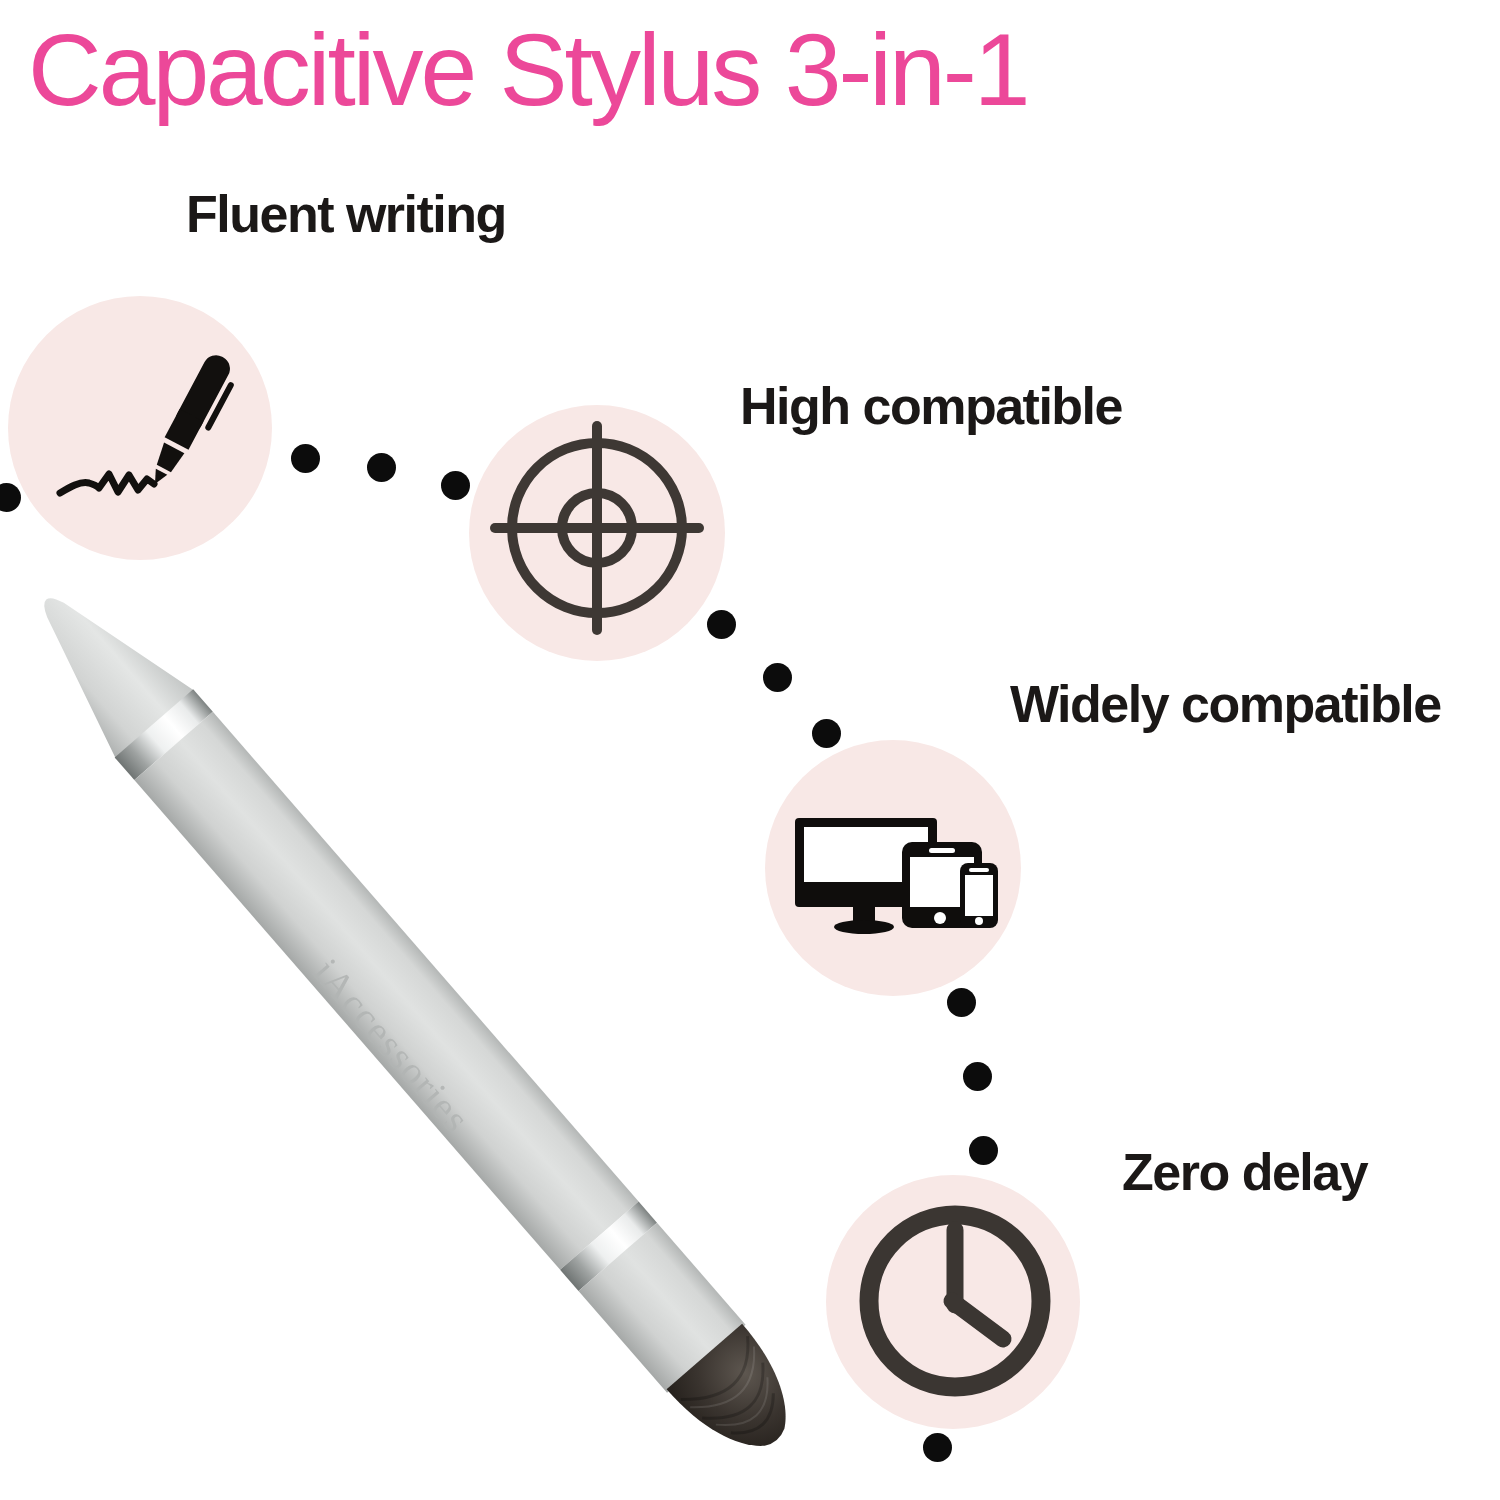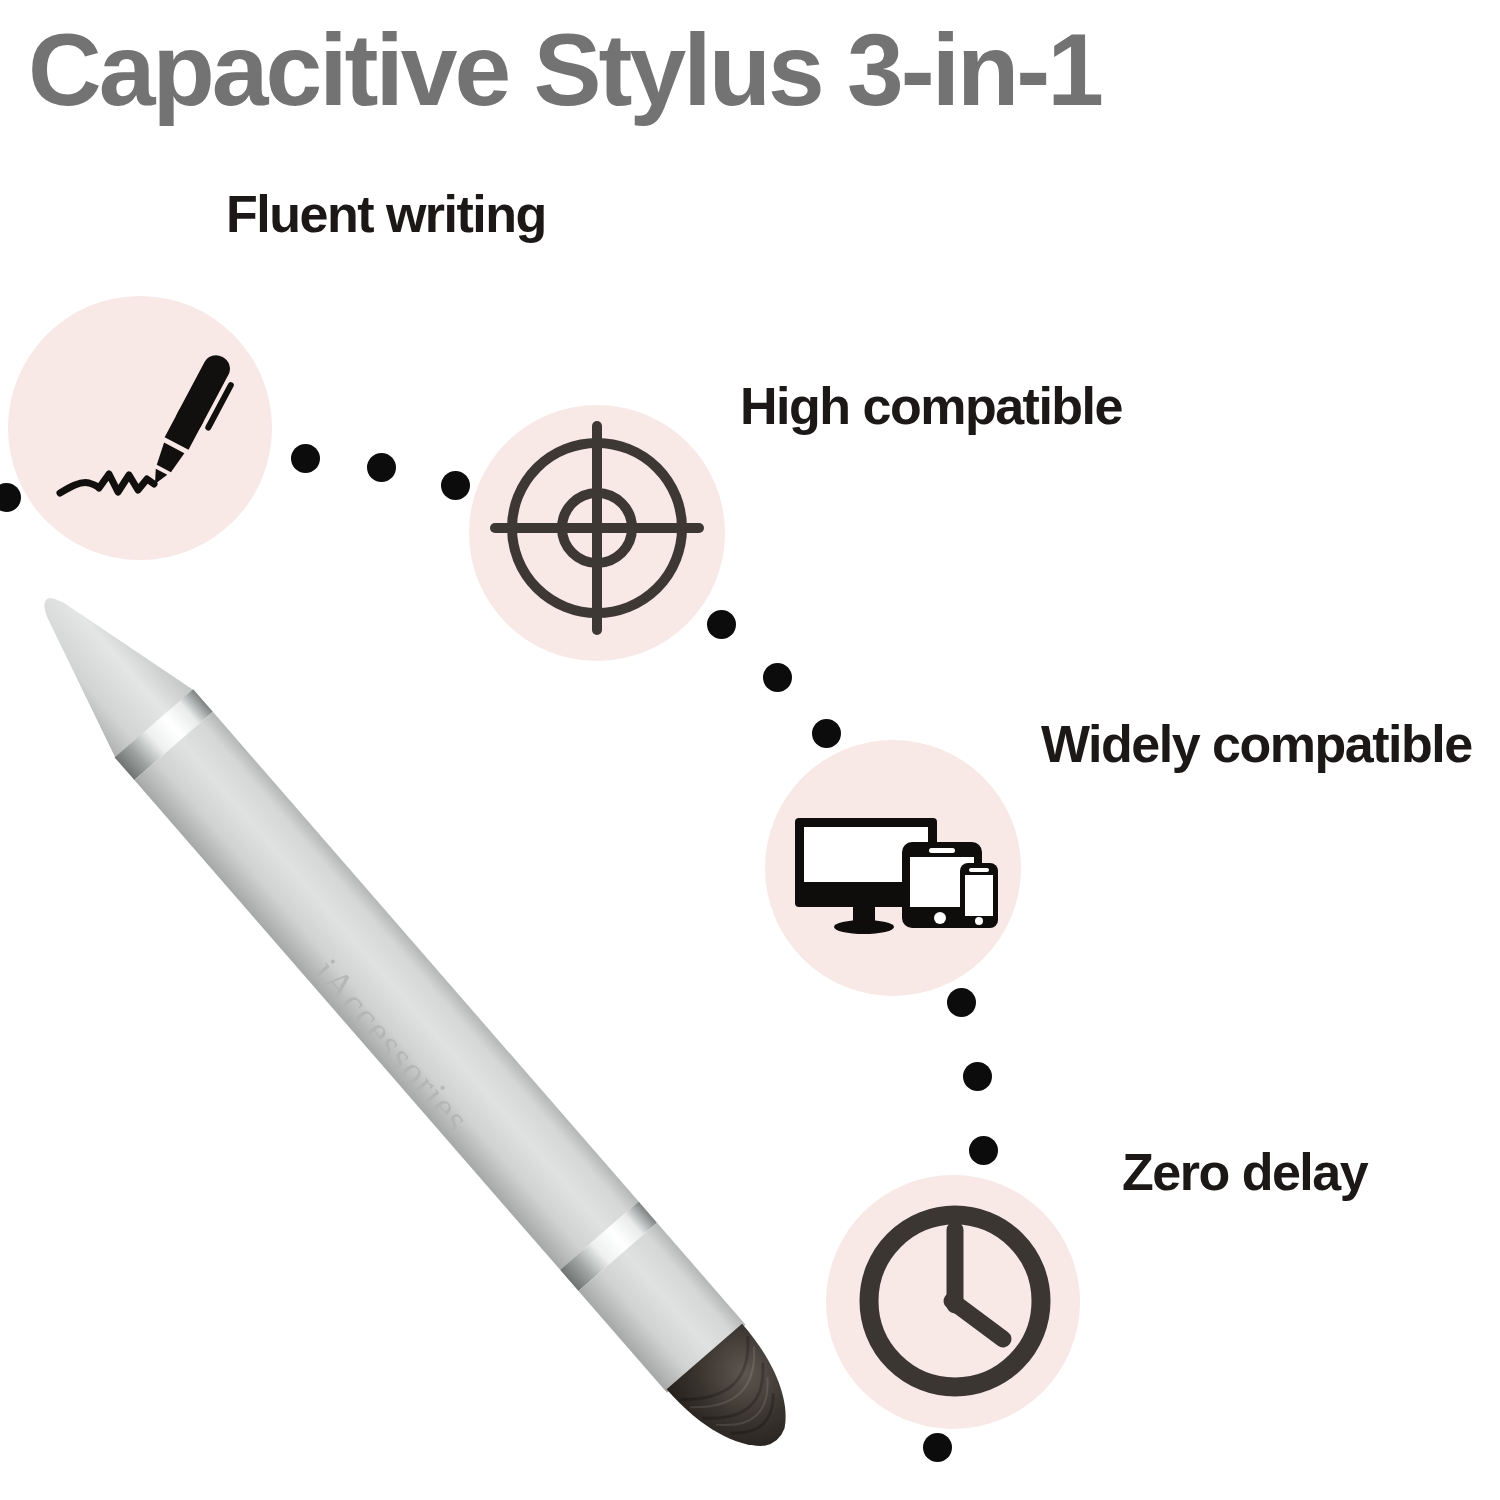--- a/index.html
+++ b/index.html
@@ -2,30 +2,30 @@
 <html><head>
 <meta charset="utf-8">
 <style>
   html,body{margin:0;padding:0;background:#ffffff;}
   #canvas{
     position:relative;width:1500px;height:1500px;background:#ffffff;
     overflow:hidden;font-family:"Liberation Sans",sans-serif;
   }
   .title{
     position:absolute;left:28px;top:14px;
-    font-size:102px;font-weight:bold;letter-spacing:-3px;
-    color:#737373;white-space:nowrap;line-height:1.1;
+    font-size:102px;font-weight:normal;letter-spacing:-3px;
+    color:#ec4899;white-space:nowrap;line-height:1.1;
   }
   .feature-label{
     position:absolute;font-size:52px;font-weight:bold;letter-spacing:-1.5px;
     color:#1b1817;white-space:nowrap;line-height:1;
   }
-  .label-fluent{left:186px;top:188px;margin-left:40px;}
+  .label-fluent{left:186px;top:188px;}
   .label-precision{left:740px;top:380px;}
-  .label-compatible{left:1010px;top:718px;margin-left:31px;}
+  .label-compatible{left:1010px;top:678px;}
   .label-zero{left:1122px;top:1146px;}
   .feature-circle{
     position:absolute;border-radius:50%;background:#f8e8e6;
     display:flex;align-items:center;justify-content:center;
   }
   .circle-fluent{left:8px;top:296px;width:264px;height:264px;}
   .circle-precision{left:469px;top:405px;width:256px;height:256px;}
   .circle-compatible{left:765px;top:740px;width:256px;height:256px;}
   .circle-zero{left:826px;top:1175px;width:254px;height:254px;}
   .feature-circle svg{position:absolute;left:0;top:0;width:100%;height:100%;}

